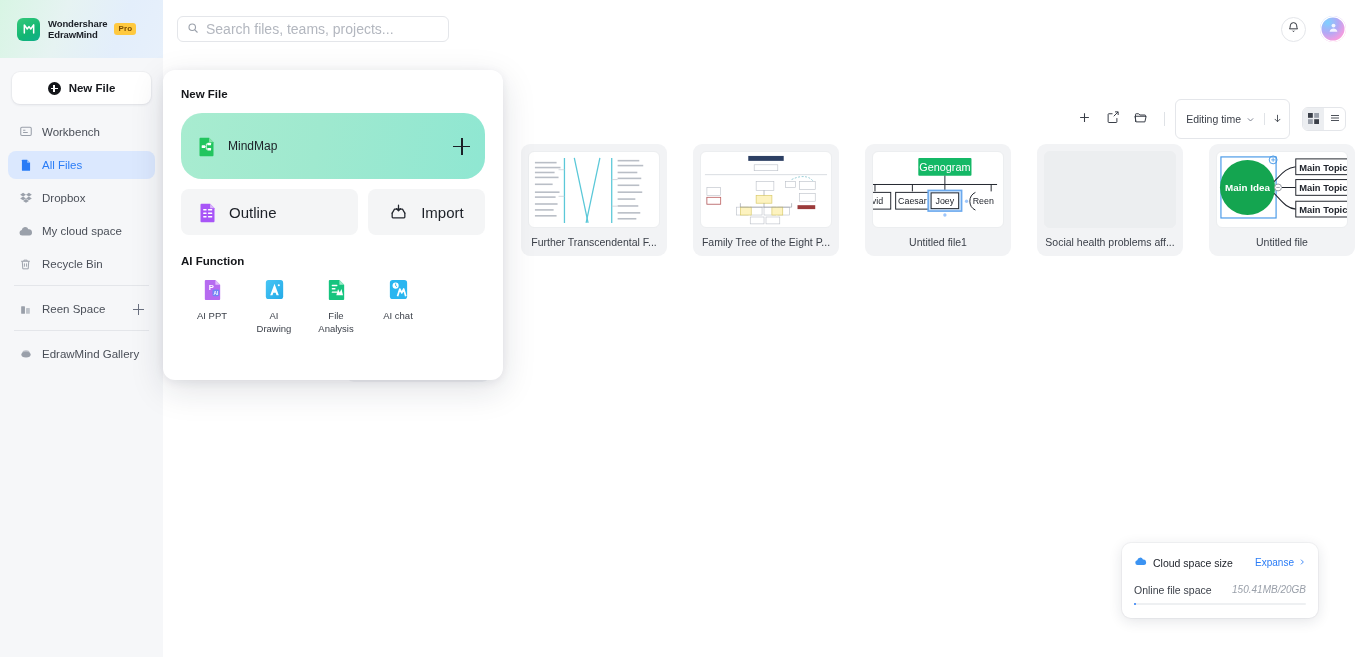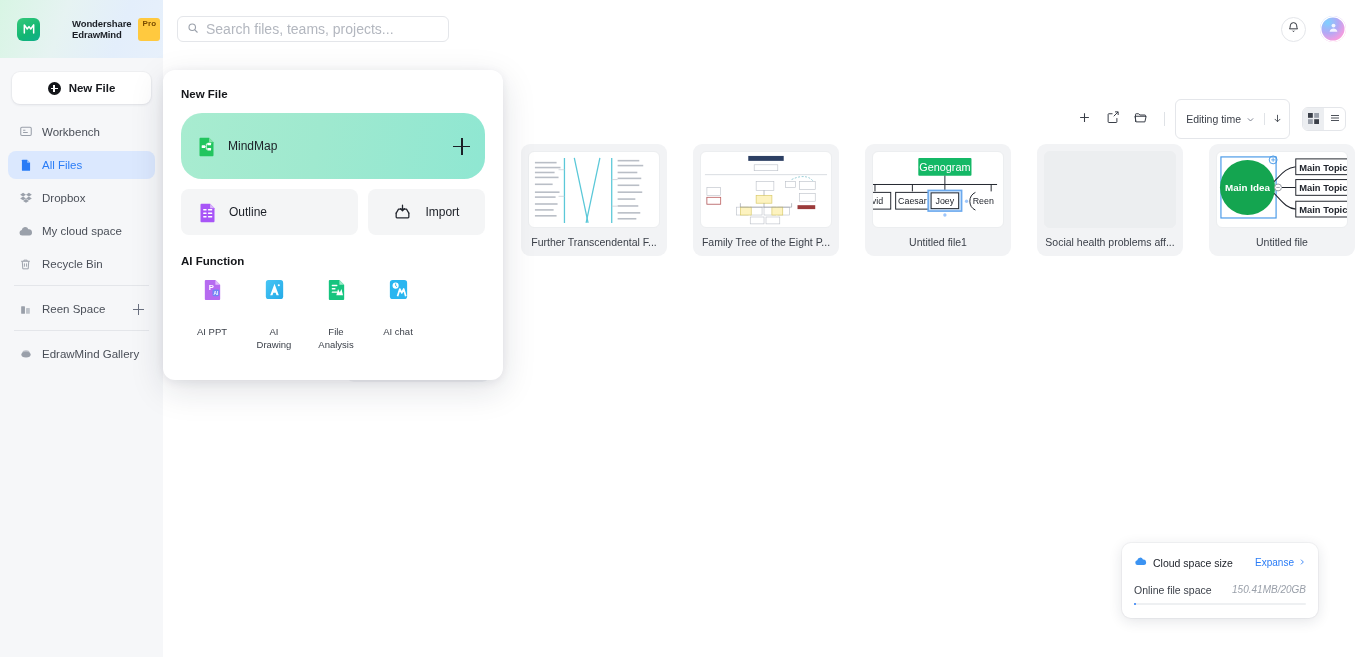--- a/index.html
+++ b/index.html
@@ -177,30 +177,30 @@
   .mm-plus::after { left: 8px; top: 0; bottom: 0; width: 1.6px; }
 
   .row2 { display: flex; gap: 10px; margin-top: 10px; }
   .opt-btn {
     height: 46px; background: #f4f5f6; border-radius: 8px;
     display: flex; align-items: center; cursor: pointer;
   }
   .opt-outline { flex: 1 1 178px; padding-left: 16px; }
   .opt-import { flex: 1 1 118px; justify-content: center; }
   .opt-icon { width: 21px; height: 21px; flex: 0 0 21px; margin-right: 11px; }
-  .opt-label { font-size: 12px; color: #1c2027; }
+  .opt-label { font-size: 15px; color: #1c2027; }
 
   .ai-title { font-size: 11.5px; font-weight: bold; color: #14161a; margin-top: 20px; }
   .ai-grid { display: flex; margin-top: 11px; gap: 0; }
   .ai-item {
     width: 62px; display: flex; flex-direction: column; align-items: center; cursor: pointer;
   }
   .ai-ico { width: 23px; height: 23px; margin-bottom: 8px; }
   .ai-label {
-    font-size: 9.5px; color: #3a3f48; text-align: center; line-height: 13px; margin-top: 16px;
+    font-size: 9.5px; color: #3a3f48; text-align: center; line-height: 13px;
   }
 
   
   .cloud-box {
     position: absolute; right: 46px; bottom: 39px; width: 196px;
     background: #fff; border-radius: 9px; padding: 11px 12px 13px 12px;
     box-shadow: 0 3px 14px rgba(24,34,56,.12), 0 0 0 1px rgba(24,34,56,.04);
     z-index: 10;
   }
   .cloud-head { display: flex; align-items: center; }
@@ -218,21 +218,21 @@
 
 <div class="app">
 
   <div class="sidebar">
     <div class="sidebar-head">
       <span class="logo-mark">
         <svg width="14" height="14" viewBox="0 0 24 24">
             <path d="M4 19V5l5 7 3-4 3 4 5-7v14" fill="none" stroke="#fff" stroke-width="2.6" stroke-linecap="round" stroke-linejoin="round"></path>
           </svg>
       </span>
-      <div style="display:flex;padding-left:24px;">
+      <div style="display:flex;align-items:center;">
         <div class="logo-text">
           <div>Wondershare</div>
           <div>EdrawMind</div>
         </div>
         <span class="pro-badge">Pro</span>
       </div>
     </div>
 
     <div class="newfile-btn">
       <span class="plus-circle"></span>

